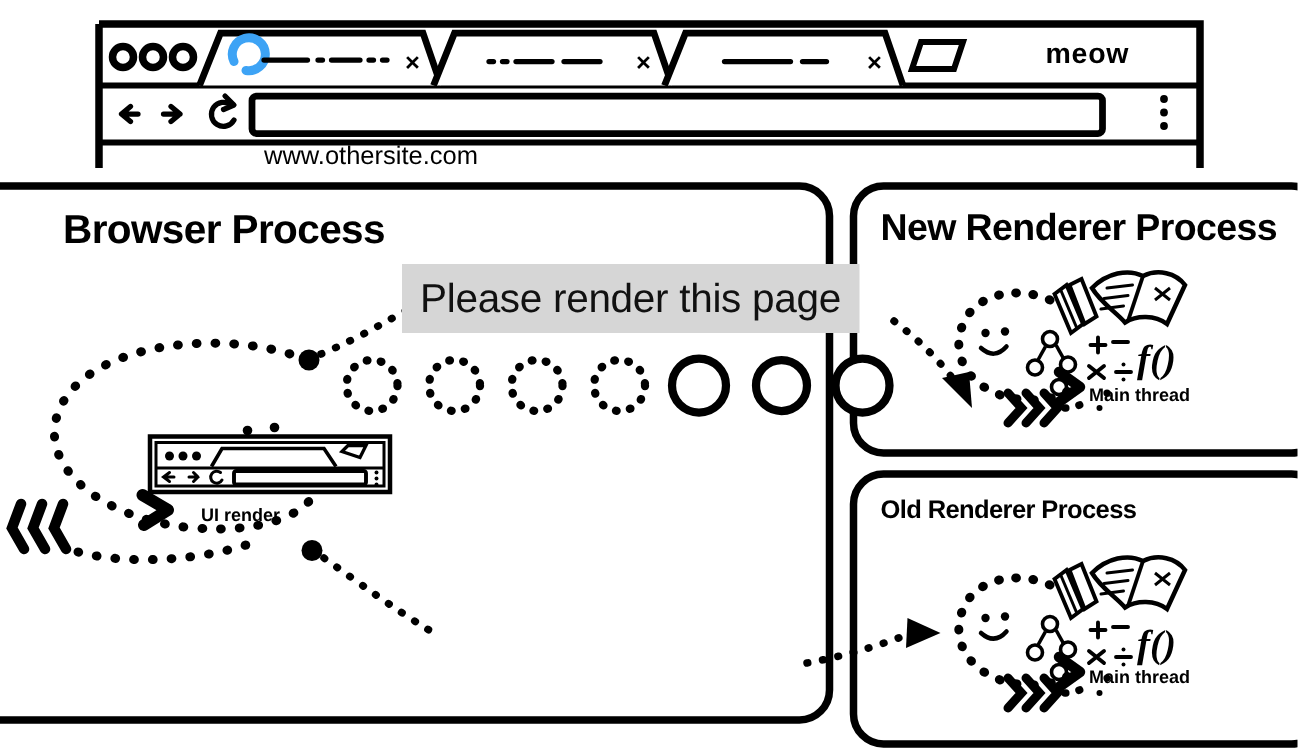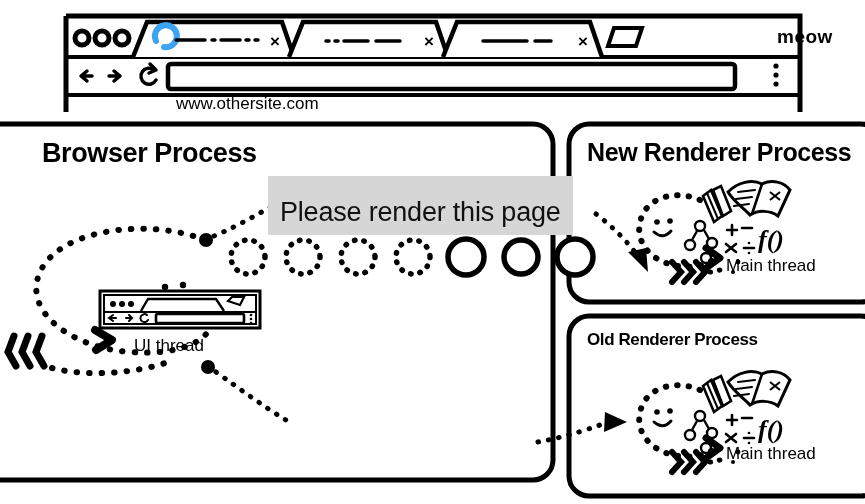--- a/index.html
+++ b/index.html
@@ -16,35 +16,35 @@
     font-weight:700;font-size:27px;letter-spacing:-0.4px;
     font-family:"Liberation Sans", sans-serif;
   }
   .title-browser{left:42px;top:138px;}
   .title-new{left:587px;top:138px;font-size:25px;}
   .title-old{left:587px;top:330px;font-size:17px;}
 
   
   .chip{
     position:absolute;background:#d6d6d6;color:#111;
-    font-size:27px;letter-spacing:-0.2px;padding:21px 12px 7px 12px;
+    font-size:27px;letter-spacing:-0.2px;padding:8px 12px 7px 12px;
     font-family:"Liberation Sans", sans-serif;
   }
   .chip-render{left:268px;top:176px;}
   .chip-unload{left:268px;top:420px;}
 
   
-  .cap{position:absolute;font-size:17px;font-weight:400;}
+  .cap{position:absolute;font-size:12px;font-weight:700;}
   .cap-ui{left:134px;top:336px;}
   .cap-main-new{left:726px;top:256px;}
   .cap-main-old{left:726px;top:444px;}
 
   
   .meow{
-    position:absolute;left:777px;top:26px;font-size:19px;font-weight:700;
+    position:absolute;left:697px;top:26px;font-size:19px;font-weight:700;
     letter-spacing:0.5px;font-family:"Liberation Sans", sans-serif;
   }
   .urltext{
     position:absolute;left:176px;top:68px;font-size:17px;
     font-family:"Liberation Sans", sans-serif;
     margin-top:26px;
   }
 </style>
 </head>
 <body>
@@ -311,17 +311,17 @@
 
 <div class="lbl meow">meow</div>
 <div class="lbl urltext">www.othersite.com</div>
 
 <div class="lbl proc-title title-new">New Renderer Process</div>
 <div class="lbl proc-title title-browser">Browser Process</div>
 <div class="lbl proc-title title-old">Old Renderer Process</div>
 
 <div class="chip chip-render">Please render this page</div>
 
-<div class="lbl cap cap-ui">UI thread</div>
+<div class="lbl cap cap-ui">UI render</div>
 <div class="lbl cap cap-main-new">Main thread</div>
 <div class="lbl cap cap-main-old">Main thread</div>
 
 </div>
 
 </body></html>

